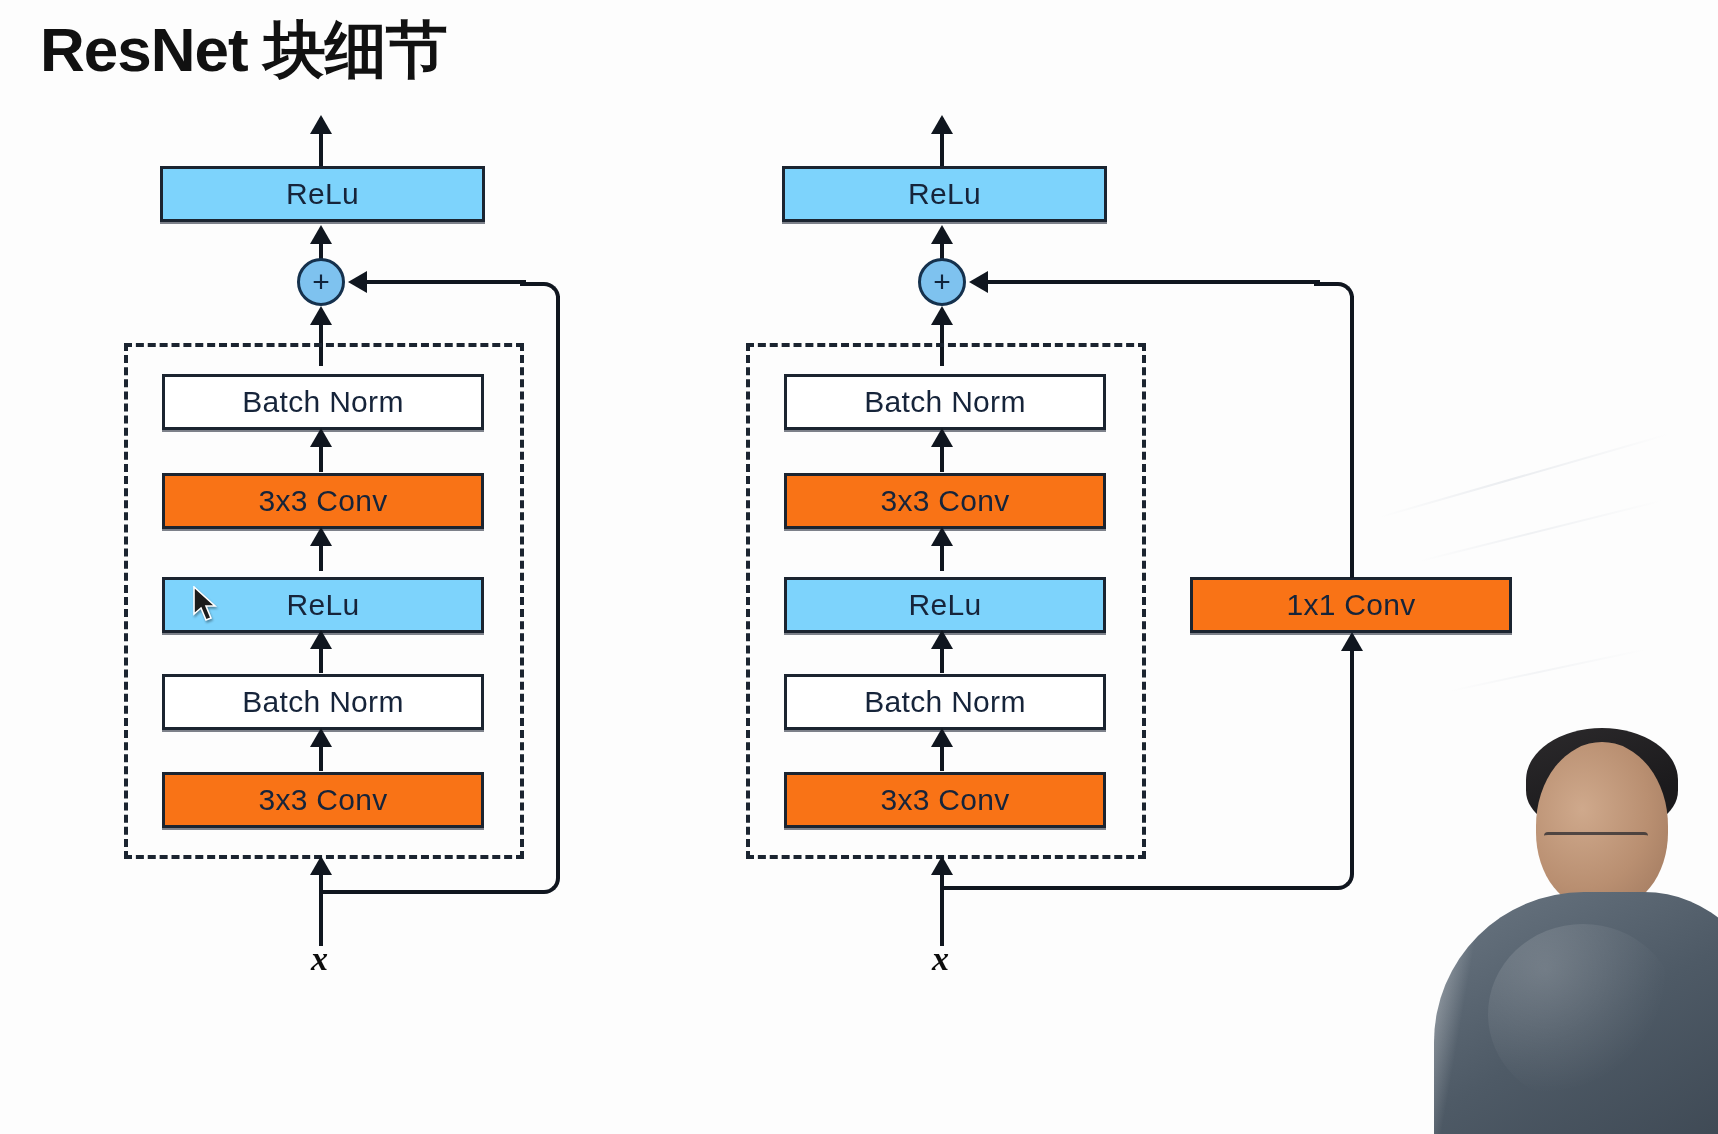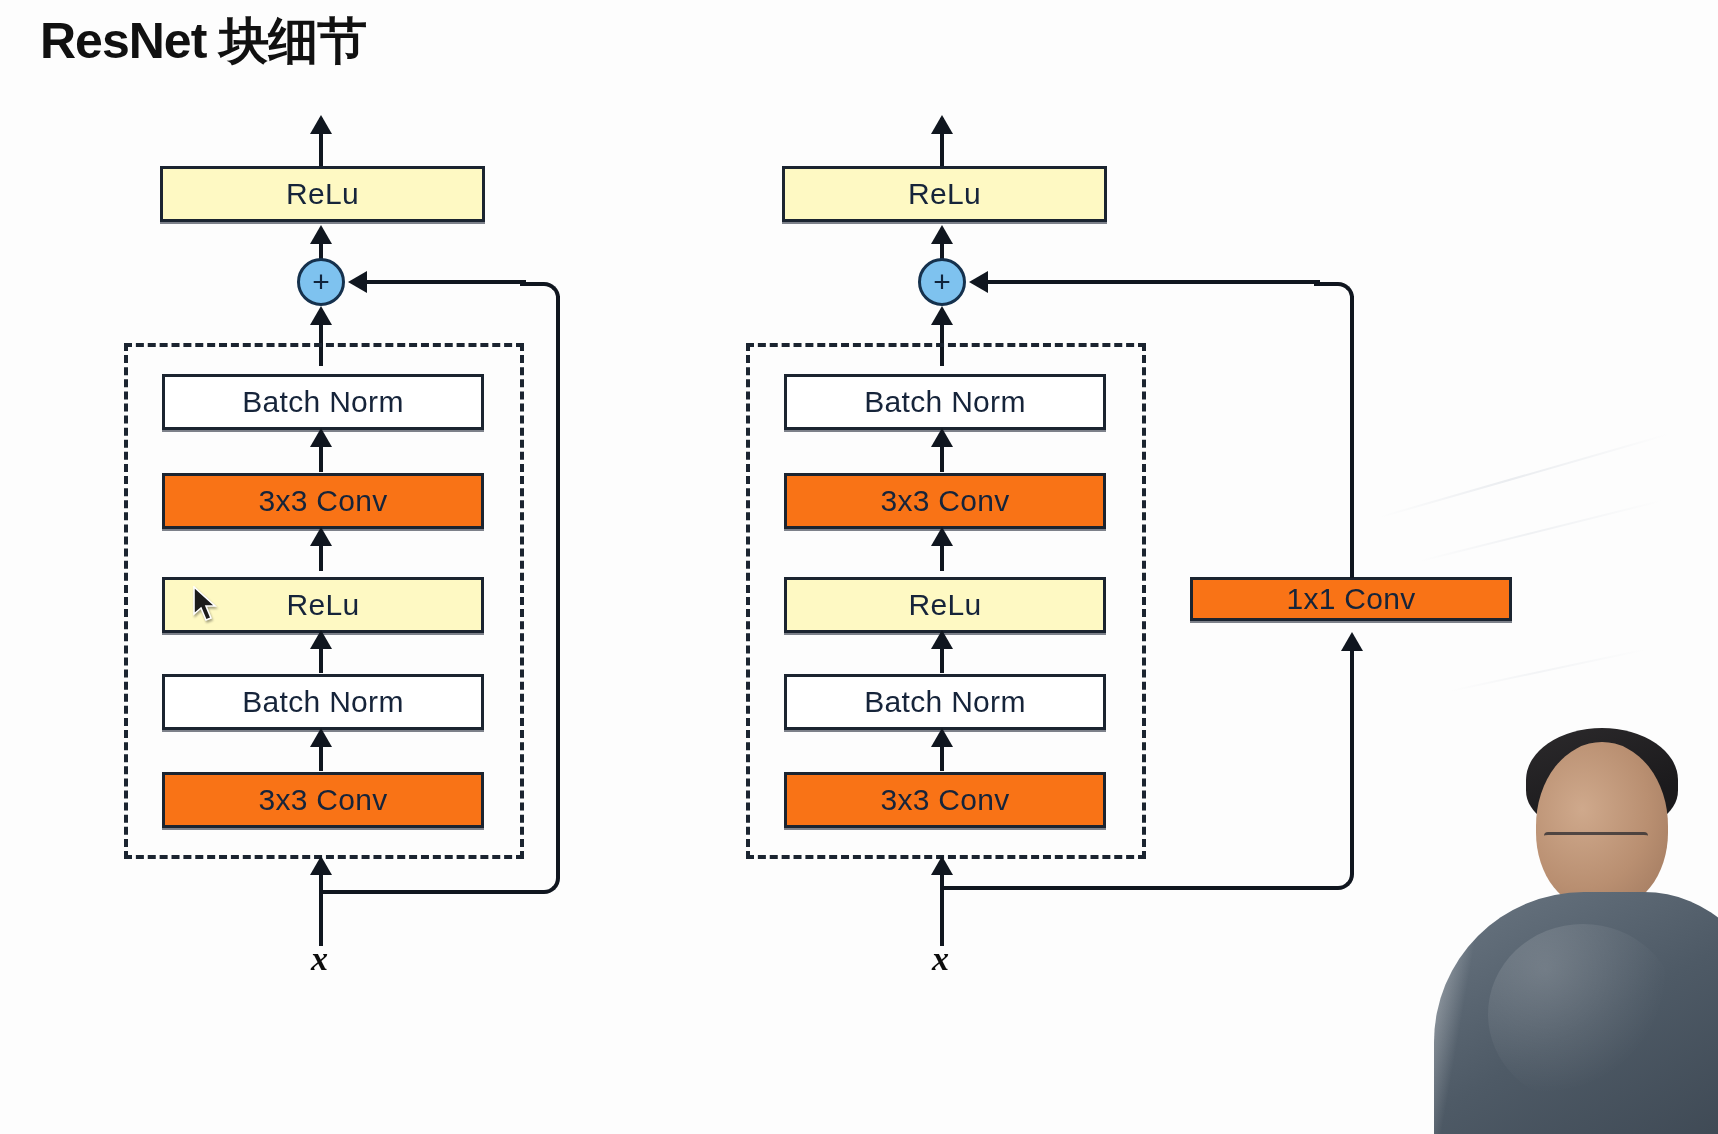--- a/index.html
+++ b/index.html
@@ -9,21 +9,21 @@
     font-family:"Liberation Sans", sans-serif;
     overflow:hidden;
     position:relative;
   }
   .slide{position:absolute;inset:0;background:#fdfdfd;}
 
   
   #slide-title{
     position:absolute;
     left:40px; top:8px;
-    font-size:50px;
+    font-size:62px;
     font-weight:600;
     letter-spacing:-1px;
     color:#111111;
     white-space:nowrap;
   }
 
   
   .node{
     position:absolute;
     box-sizing:border-box;
@@ -31,21 +31,21 @@
     display:flex;
     align-items:center;
     justify-content:center;
     font-size:30px;
     color:#16243a;
     letter-spacing:.3px;
     box-shadow:0 2px 0 rgba(20,28,44,.55);
   }
   .node.white{background:#ffffff;}
   .node.lightblue{background:#f97316;}
-  .node.midblue{background:#fef9c3;}
+  .node.midblue{background:#7dd3fc;}
 
   
   .dashed-group{
     position:absolute;
     box-sizing:border-box;
     border:4px dashed #1b2430;
     background:transparent;
   }
 
   
@@ -297,21 +297,21 @@
 
     <div class="vline" style="left:940px;top:872px;height:74px;"></div>
     <div class="arrow-up" style="left:931px;top:856px;"></div>
     <div class="vline" style="left:940px;top:880px;height:60px;"></div>
 
     <div class="hline" style="left:942px;top:886px;width:390px;"></div>
     <div class="corner br" style="left:1316px;top:856px;width:38px;height:34px;"></div>
     <div class="vline" style="left:1350px;top:648px;height:215px;"></div>
     <div class="arrow-up" style="left:1341px;top:632px;"></div>
 
-    <div class="node lightblue" style="left:1190px;top:577px;width:322px;height:44px;">
+    <div class="node lightblue" style="left:1190px;top:577px;width:322px;height:56px;">
       <span>1x1 Conv</span>
     </div>
 
     <div class="vline" style="left:1350px;top:296px;height:282px;"></div>
     <div class="corner tr" style="left:1314px;top:282px;width:40px;height:32px;"></div>
     <div class="hline" style="left:983px;top:280px;width:337px;"></div>
     <div class="arrow-left" style="left:969px;top:271px;"></div>
 
     <div class="x-label" style="left:932px;top:940px;">x</div>
   </div>

